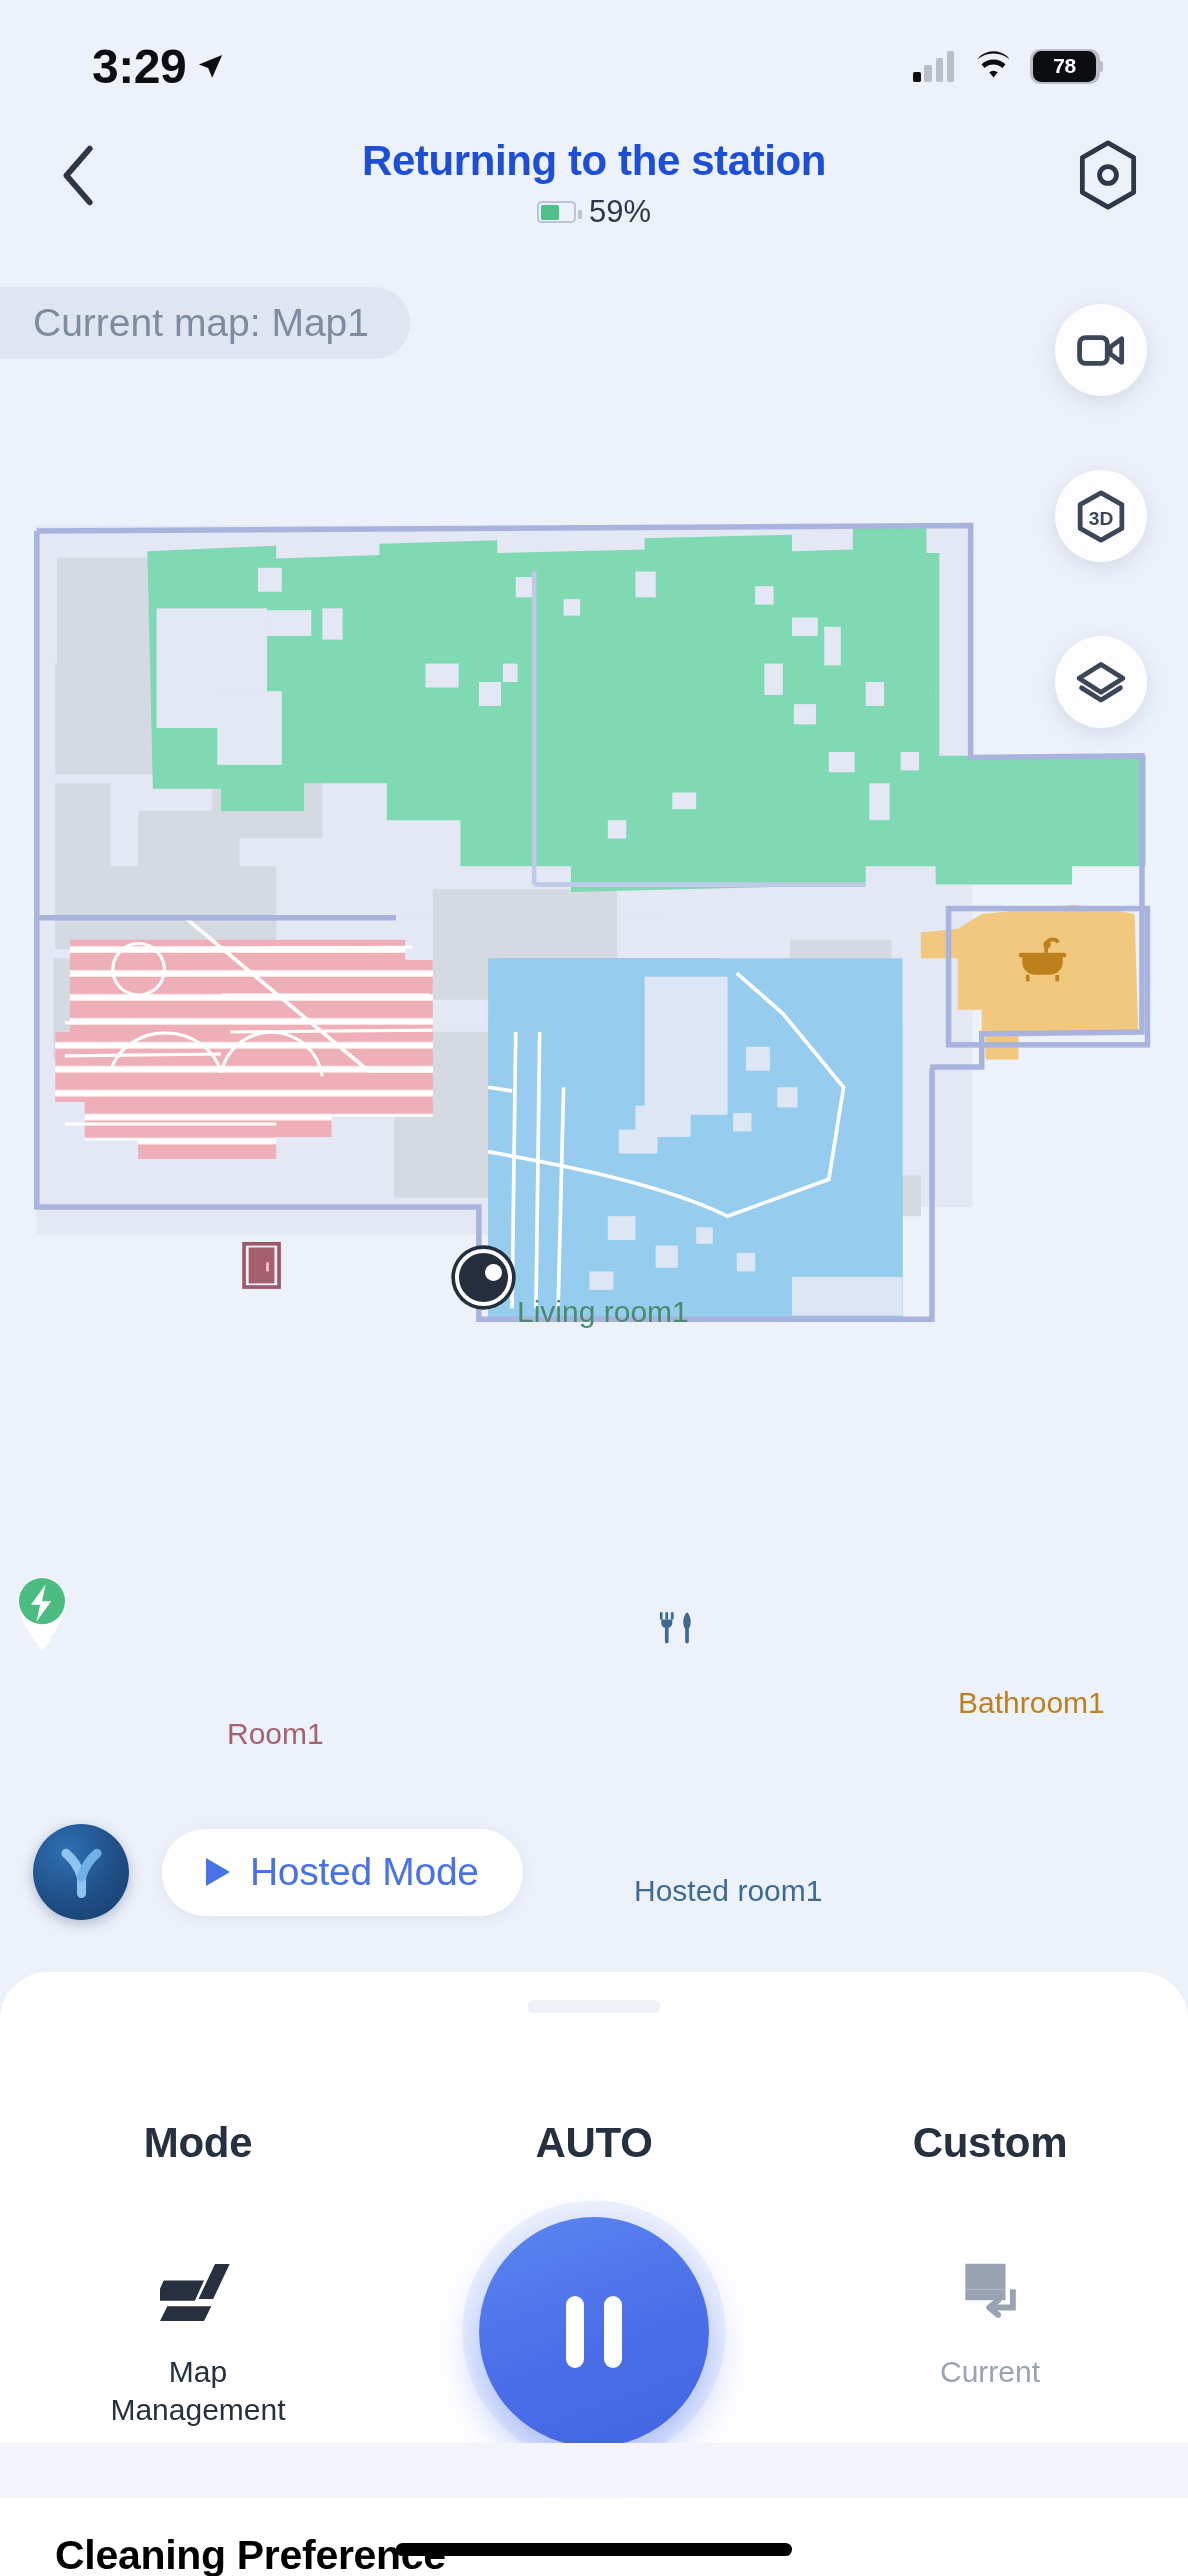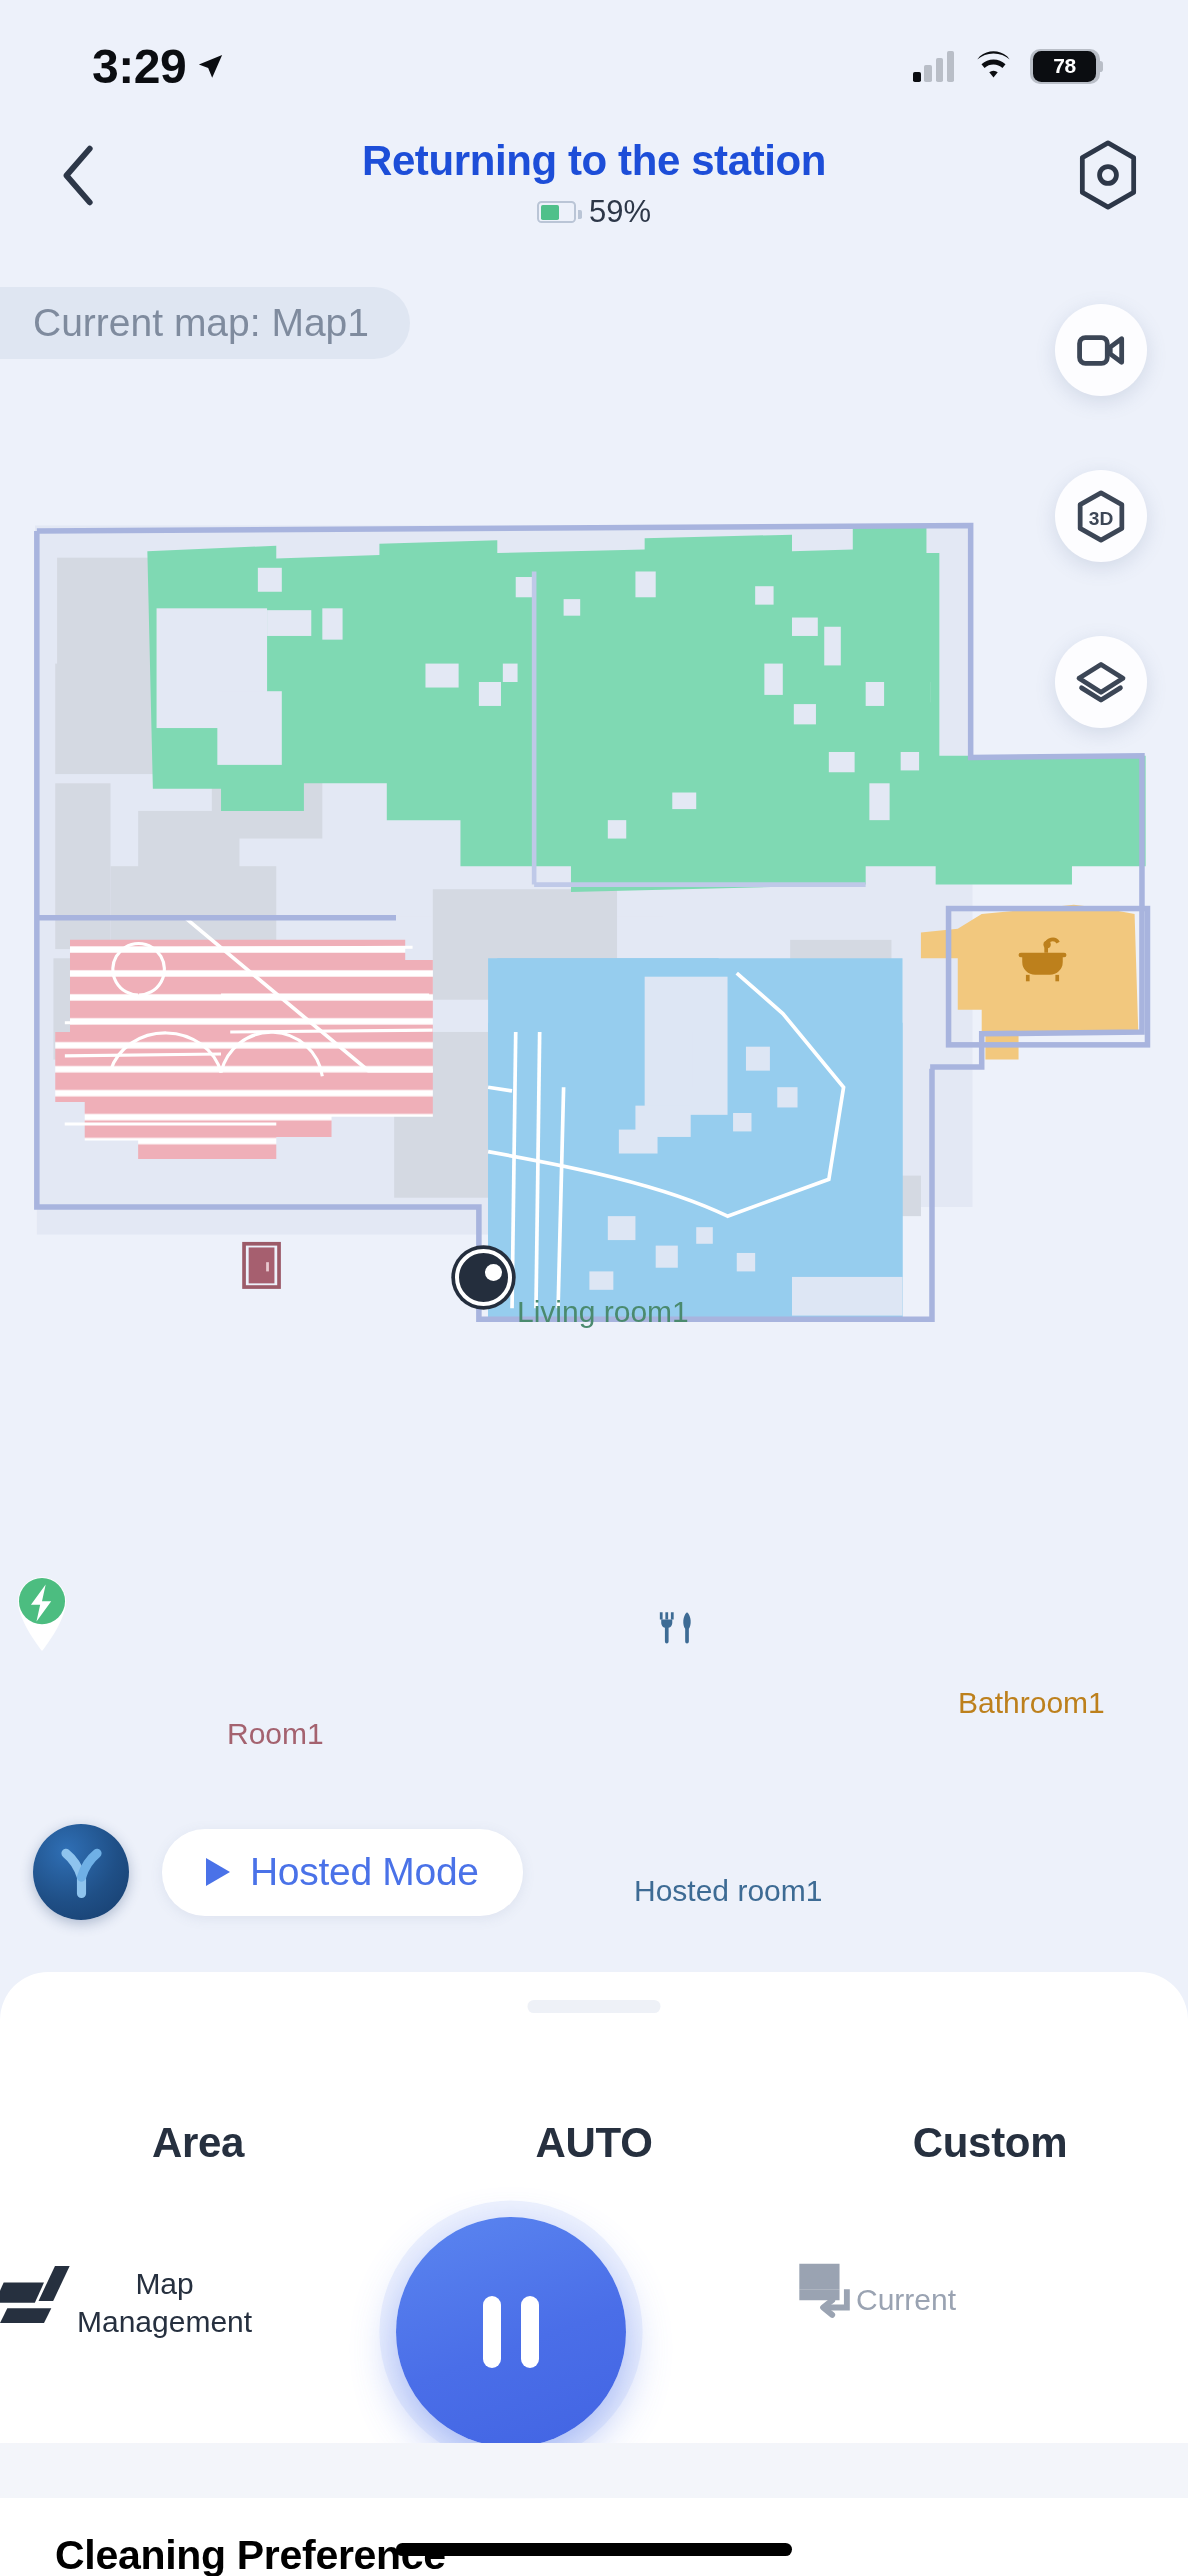--- a/index.html
+++ b/index.html
@@ -158,21 +158,21 @@
     position:absolute; top:147px; left:0; width:1188px;
     display:flex;
   }
   .mode-tab{ flex:1; text-align:center; cursor:pointer; }
   .mode-tab .tab-label{
     font-size:42px; font-weight:700; color:#26303f; letter-spacing:-0.3px;
   }
   .actions{
     position:absolute; top:276px; left:0; width:1188px; display:flex; align-items:flex-start;
   }
-  .action-col{ flex:1; display:flex; align-items:center; cursor:pointer; }
+  .action-col{ flex:1; display:flex; flex-direction:column; align-items:center; cursor:pointer; }
   .action-icon{ height:88px; display:flex; align-items:center; justify-content:center; }
   .action-label{
     margin-top:16.6px; font-size:30px; line-height:1.28; text-align:center; color:#26303f;
   }
   .action-label.dim{ color:#9aa3b2; }
   .main-btn{
     width:230px; height:230px; border-radius:50%;
     background:linear-gradient(160deg,#5b86f0 0%,#4a6ee8 55%,#4264e3 100%);
     display:flex; align-items:center; justify-content:center;
     box-shadow:0 16.6px 44px rgba(74,110,232,0.45), 0 0 0 16.6px rgba(100,140,245,0.10);
@@ -461,21 +461,21 @@
     <span class="play"></span>
     <span class="hosted-text">Hosted Mode</span>
   </div>
 </div>
 
 <div class="sheet-full">
   <div class="grabber"></div>
 
   <div class="mode-tabs">
     <div class="mode-tab">
-      <div class="tab-label">Area</div>
+      <div class="tab-label">Mode</div>
     </div>
     <div class="mode-tab">
       <div class="tab-label">AUTO</div>
     </div>
     <div class="mode-tab">
       <div class="tab-label">Custom</div>
     </div>
   </div>
 
   <div class="actions">

